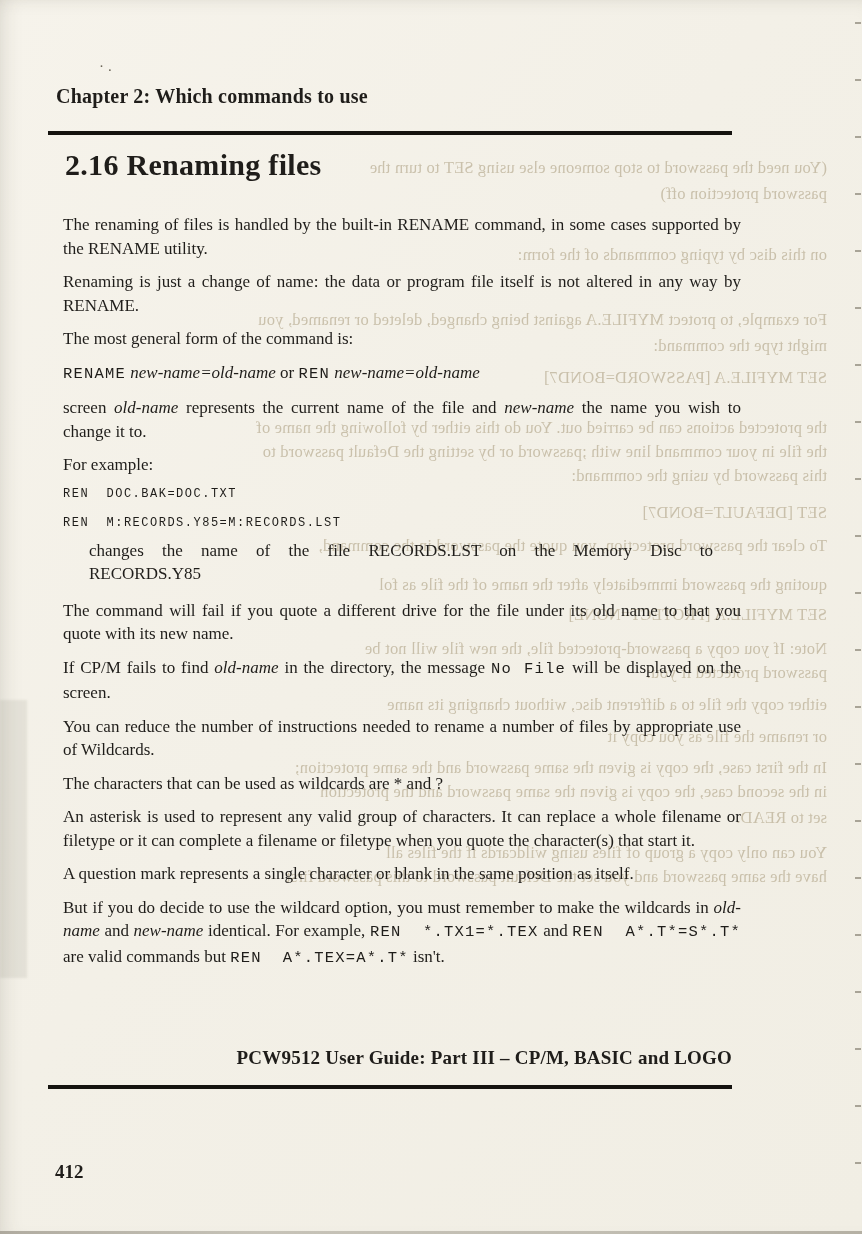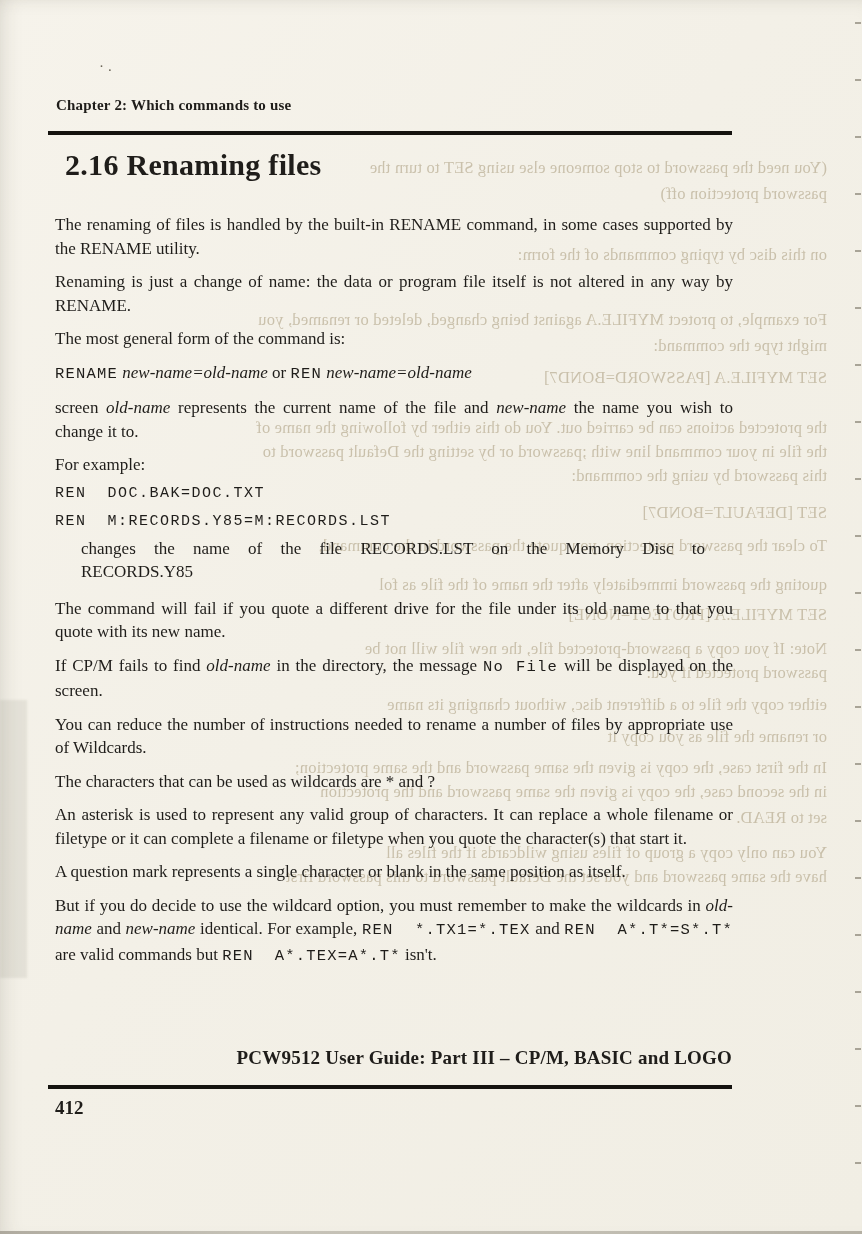--- a/index.html
+++ b/index.html
@@ -15,39 +15,39 @@
   }
   
   .left-band{position:absolute;left:0;top:700px;width:27px;height:278px;
     background:rgba(118,112,96,.12);filter:blur(1px);}
   .bottom-edge{position:absolute;left:0;bottom:0;width:100%;height:3px;
     background:linear-gradient(to right,#9b968a,#b9b5a9 30%,#b2aea2 70%,#a29d90);opacity:.75;}
   .right-ticks{position:absolute;right:1px;top:22px;bottom:45px;width:6px;
     background:repeating-linear-gradient(to bottom,rgba(108,102,86,.55) 0 2px,transparent 2px 57px);}
   .stray-mark{position:absolute;left:99px;top:58px;font-size:15px;color:#6d675a;letter-spacing:4px;}
   
-  .running-header{position:absolute;left:56px;top:97px;font-size:15px;font-weight:bold;letter-spacing:.2px;}
+  .running-header{position:absolute;left:56px;top:85px;font-size:20px;font-weight:bold;letter-spacing:.2px;}
   .header-rule{position:absolute;left:48px;top:131px;width:684px;height:4px;background:#15130f;}
   
   .section-title{position:absolute;left:65px;top:148px;font-size:30px;font-weight:bold;letter-spacing:.3px;}
   
-  .content{position:absolute;left:55px;top:213px;width:678px;
+  .content{position:absolute;left:63px;top:213px;width:678px;
     font-size:17px;line-height:23.5px;}
   .content p{margin:0 0 10px;text-align:justify;}
   .content p.tight{margin-bottom:3px;font-family:Liberation Serif, serif;}
   .content p.code{margin:0 0 3px;text-align:left;}
   .content p.indent{padding-left:26px;margin:0 0 13px;}
   .content p.syntax{text-align:left;}
   .i{font-style:italic;}
   .m{font-family:"Liberation Mono","DejaVu Sans Mono",monospace;font-size:15.5px;letter-spacing:1.2px;white-space:pre-wrap;}
-  .code .m{font-size:15px;letter-spacing:1.5px;}
+  .code .m{font-size:12px;letter-spacing:1.5px;}
   .ws{word-spacing:14px;}
   
   .footer-rule{position:absolute;left:48px;top:1085px;width:684px;height:4px;background:#15130f;}
-  .page-number{position:absolute;left:55px;top:1097px;font-size:19px;font-weight:bold;}
+  .page-number{position:absolute;left:55px;top:1161px;font-size:19px;font-weight:bold;}
   .footer-title{position:absolute;right:130px;top:1047px;font-size:19px;font-weight:bold;letter-spacing:.2px;}
   
   .ghost{position:absolute;left:57px;width:770px;transform:scaleX(-1);
     color:#a89a7b;opacity:.55;filter:blur(.5px);
     font-size:16.5px;line-height:1;text-align:left;letter-spacing:.2px;pointer-events:none;}
 </style>
 </head>
 <body>
 
 <div class="page">

